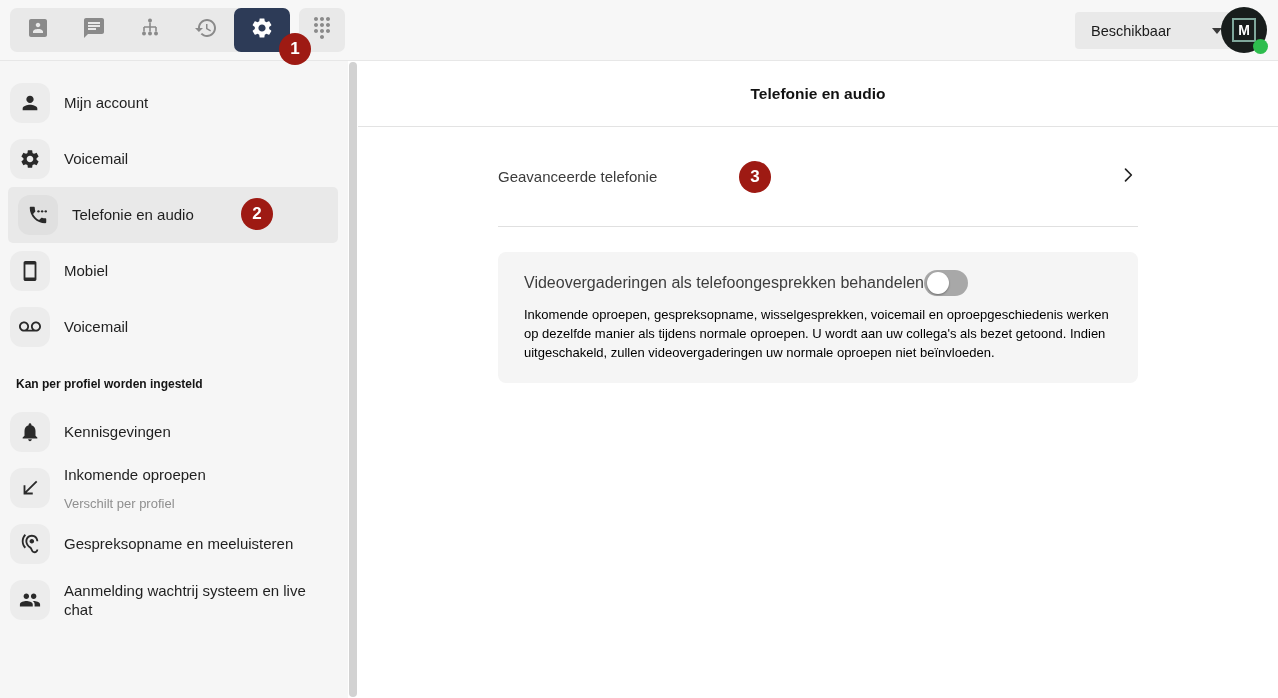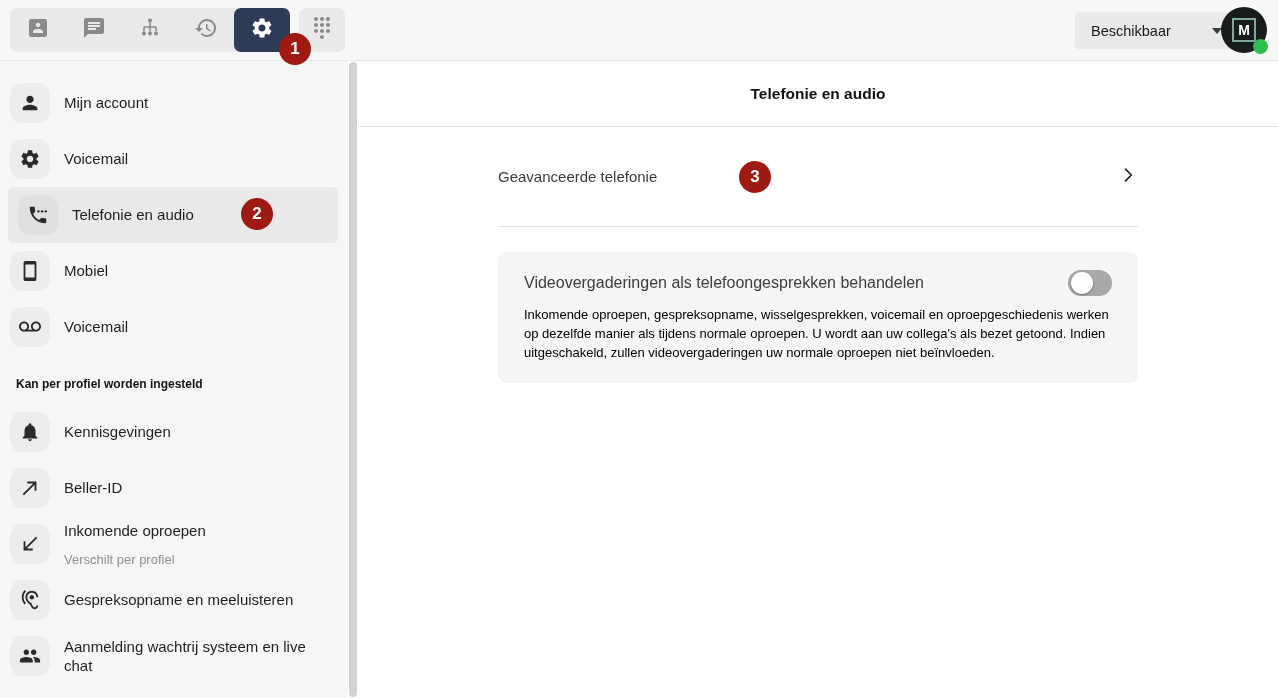--- a/index.html
+++ b/index.html
@@ -79,21 +79,21 @@
     align-items:center; justify-content:center; }
   .main-title { font-size:15.5px; font-weight:bold; color:#121212; }
   .main-content { margin:0 140px; width:640px; }
   .adv-row { height:100px; display:flex; align-items:center;
     justify-content:space-between; border-bottom:1px solid #e0e0e0; cursor:pointer;text-align:right; }
   .adv-label { font-size:15px; color:#3b3b3b; }
   .chevron-right svg { width:20px; height:20px; fill:none; stroke:#222222;
     stroke-width:2; }
   .toggle-card { margin-top:25px; background:#f5f5f5; border-radius:8px;
     padding:18px 26px 20px 26px; }
-  .card-head { display:flex; align-items:center; justify-content:space-between; }
+  .card-head { display:flex; align-items:center; justify-content:flex-start; }
   .card-title { font-size:16px; color:#3d3d3d; }
   .toggle { width:44px; height:26px; border-radius:13px; background:#a8a8a8;
     position:relative; flex:none; cursor:pointer; }
   .toggle-knob { position:absolute; left:3px; top:2px; width:22px; height:22px;
     border-radius:50%; background:#ffffff; box-shadow:0 1px 2px rgba(0,0,0,.35); }
   .card-desc { margin-top:10px; font-size:13px; color:#000000; line-height:1.46;
     max-width:612px; }
 </style>
 </head>
 <body>
@@ -219,28 +219,20 @@
 
   <div class="side-item">
     <span class="icon-sq">
       <svg viewBox="0 0 24 24" width="22" height="22">
           <path d="M12 22c1.1 0 2-.9 2-2h-4c0 1.1.9 2 2 2zm6-6v-5c0-3.07-1.63-5.64-4.5-6.32V4c0-.83-.67-1.5-1.5-1.5S10.5 3.17 10.5 4v.68C7.64 5.36 6 7.92 6 11v5l-2 2v1h16v-1l-2-2z"></path>
         </svg>
     </span>
     <span class="side-label">Kennisgevingen</span>
   </div>
 
-  <div class="side-item">
-    <span class="icon-sq">
-      <svg viewBox="0 0 24 24" width="22" height="22">
-          <path d="M9 5v2h6.59L4 18.59 5.41 20 17 8.41V15h2V5H9z"></path>
-        </svg>
-    </span>
-    <span class="side-label">Beller-ID</span>
-  </div>
 
   <div class="side-item">
     <span class="icon-sq">
       <svg viewBox="0 0 24 24" width="22" height="22">
           <path d="M15 19v-2H8.41L20 5.41 18.59 4 7 15.59V9H5v10h10z"></path>
         </svg>
     </span>
     <span>
       <div class="side-label">Inkomende oproepen</div>
       <div class="side-sub">Verschilt per profiel</div>

